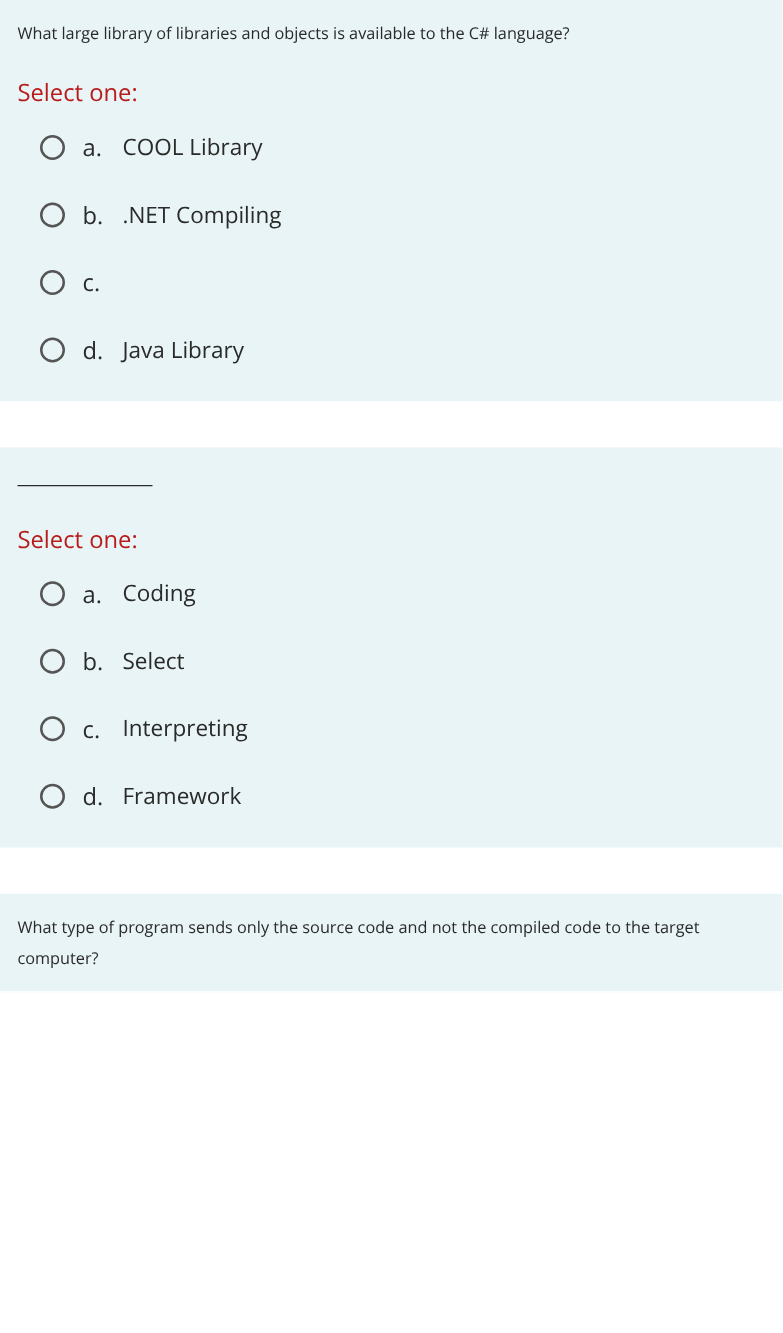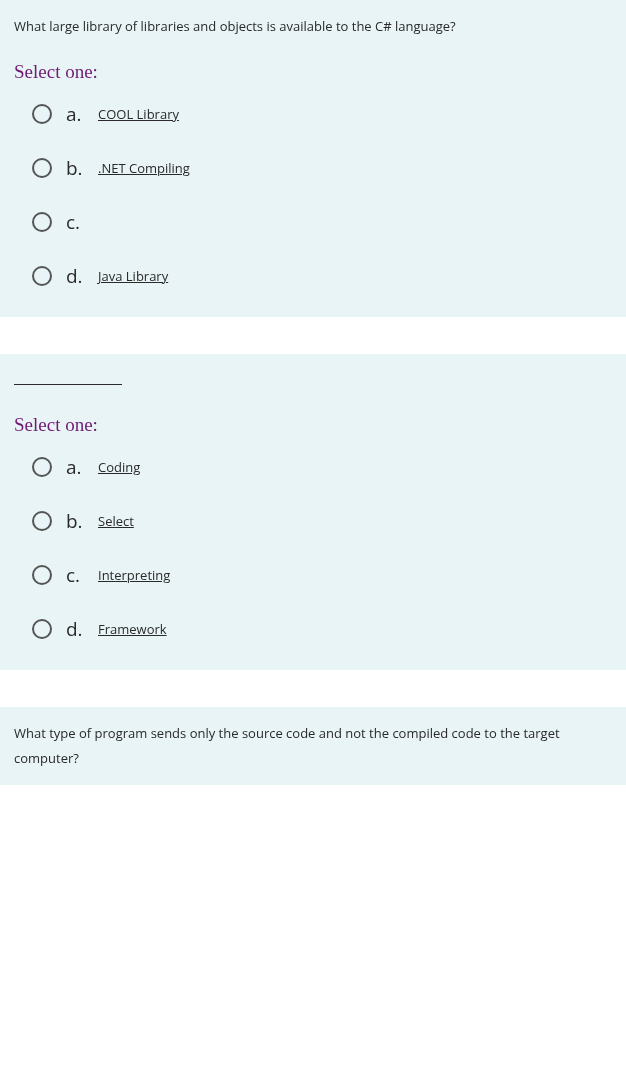--- a/index.html
+++ b/index.html
@@ -18,23 +18,22 @@
     border-bottom: 1px solid #fff;
   }
   .question-text {
     font-size: 13px;
     color: #2a2a2a;
     line-height: 1.9;
     margin-bottom: 22px;
   }
   .select-one {
     font-size: 19px;
-    color: #701a75;
+    color: #b91c1c;
     margin-bottom: 18px;
-    font-family: Liberation Serif, serif;
   }
   .options {
     padding-left: 18px;
   }
   .option-row {
     display: flex;
     align-items: center;
     margin-bottom: 28px;
   }
   .option-row:last-child {
@@ -52,24 +51,23 @@
     cursor: pointer;
     background: transparent;
   }
   .option-letter {
     font-size: 19px;
     color: #2a2a2a;
     width: 26px;
     flex-shrink: 0;
   }
   .option-label {
-    font-size: 13px;
+    font-size: 18px;
     color: #2a2a2a;
     margin-left: 6px;
-    text-decoration: underline;
   }
   .gap {
     height: 36px;
     background: #fff;
   }
   .blank {
     display: inline-block;
     border-bottom: 1px solid #2a2a2a;
     width: 108px;
     vertical-align: baseline;

